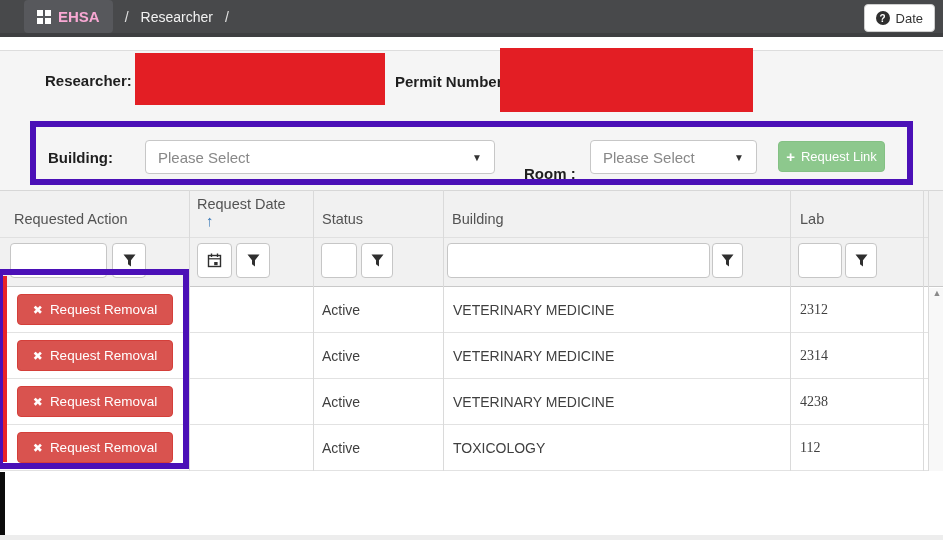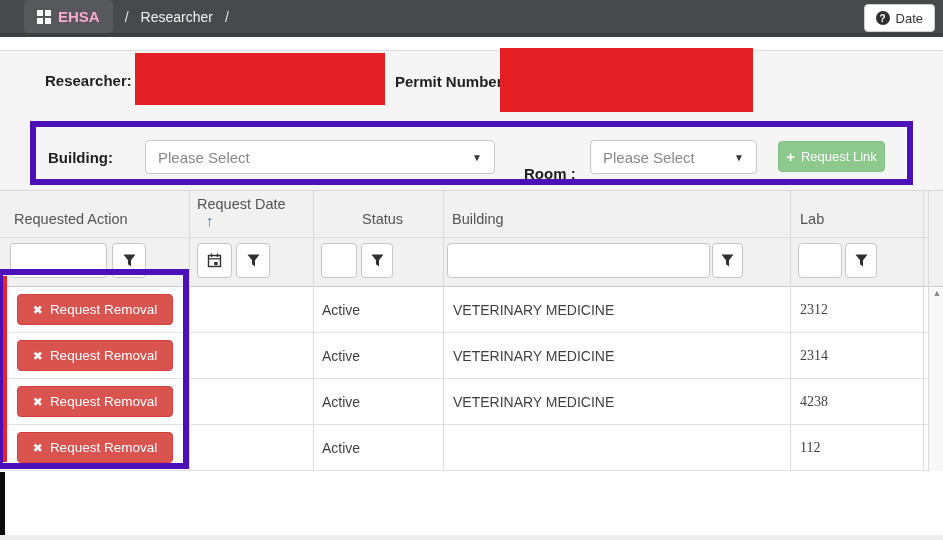--- a/index.html
+++ b/index.html
@@ -60,21 +60,21 @@
   .annot-1 { left: 30px; top: 121px; width: 883px; height: 64px; }
   .annot-2 { left: -3px; top: 269px; width: 192px; height: 200px; }
   .red-vline { position: absolute; left: 3px; top: 276px; width: 4px; height: 186px; background: #e8232a;
     z-index: 41; pointer-events: none; }
 
   
   .th { position: absolute; font-size: 14.5px; color: #535353; }
   .th-action { left: 14px; top: 211px; text-align: right; }
   .th-date { left: 197px; top: 196px; }
   .sort-arrow { position: absolute; left: 206px; top: 212px; color: #3d7ab8; font-size: 15px; cursor: pointer; }
-  .th-status { left: 322px; top: 211px; margin-left: 40px; }
+  .th-status { left: 322px; top: 211px; }
   .th-building { left: 452px; top: 211px; }
   .th-lab { left: 800px; top: 211px; }
 
   
   .f-input { position: absolute; top: 243px; height: 35px; border: 1px solid #c6c6c6; border-radius: 4px;
     background: #fff; font-family: inherit; font-size: 13px; padding: 0 6px; color: #333; }
   .f-btn { position: absolute; top: 243px; height: 35px; background: #fff; border: 1px solid #c6c6c6;
     border-radius: 4px; display: flex; align-items: center; justify-content: center; cursor: pointer; }
   .fi-action { left: 10px; width: 97px; }
   .fb-action { left: 112px; width: 34px; }
@@ -230,20 +230,21 @@
     <span class="cell cell-status">Active</span>
     <span class="cell cell-building">VETERINARY MEDICINE</span>
     <span class="cell cell-lab">4238</span>
   </div>
   <div class="trow row-3">
     <button class="removal-btn">
       <span class="x-ic">✖</span>
       <span>Request Removal</span>
     </button>
     <span class="cell cell-status">Active</span>
+    <span class="cell cell-building">TOXICOLOGY</span>
     <span class="cell cell-lab">112</span>
   </div>
 
   <div class="vline vl-1"></div>
   <div class="vline vl-2"></div>
   <div class="vline vl-3"></div>
   <div class="vline vl-4"></div>
   <div class="vline vl-5"></div>
   <div class="vline vl-6"></div>
 

